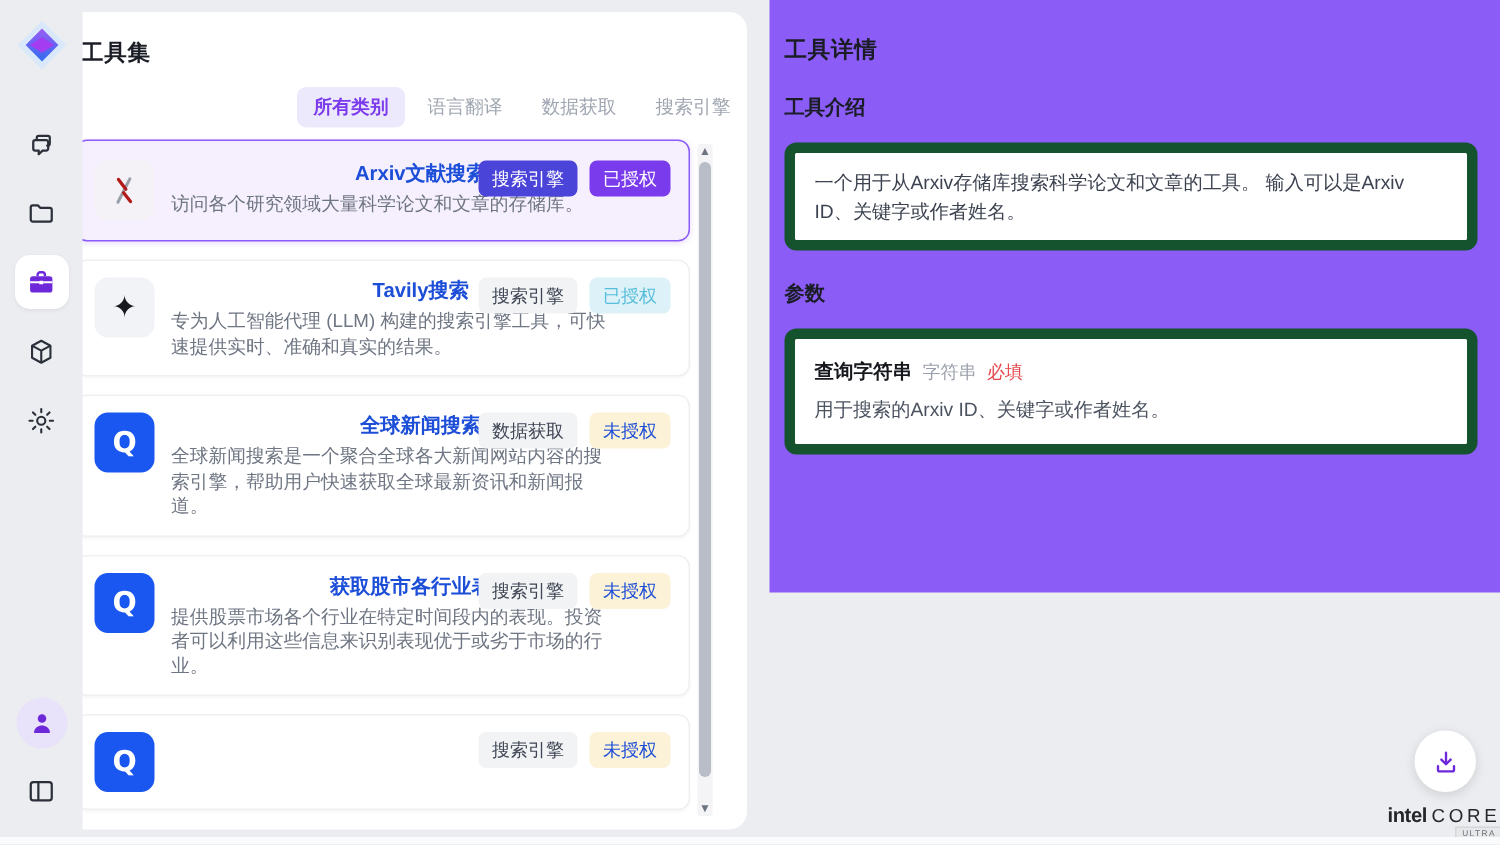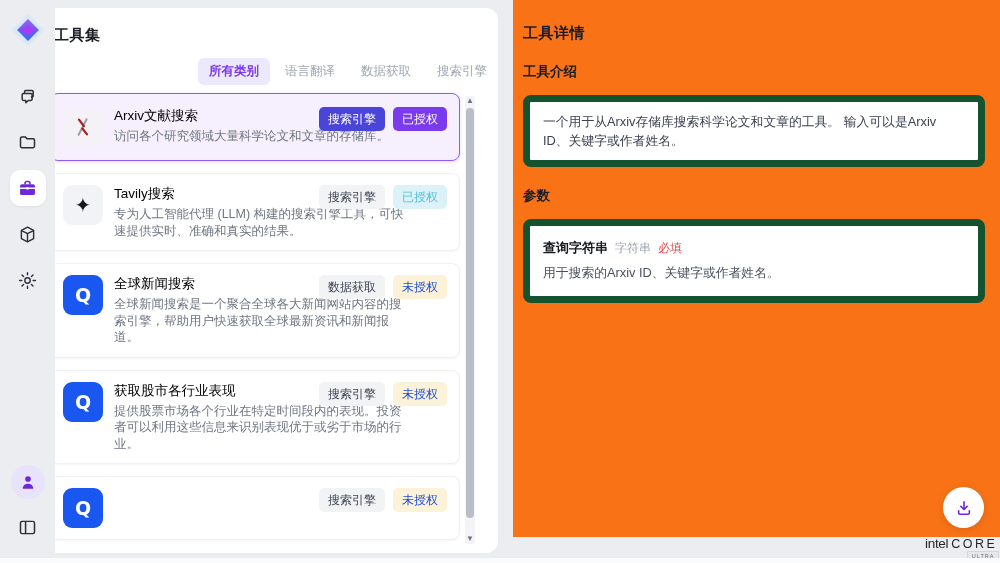--- a/index.html
+++ b/index.html
@@ -37,63 +37,63 @@
     box-shadow:0 1px 2px rgba(16,24,40,.04); }
   .tool-card.selected { background:#f6f0fe; border:1.5px solid #8b5cf6;
     box-shadow:0 1px 4px rgba(124,58,237,.18); padding:13px 12px; }
   .tool-icon { flex:0 0 40px; width:40px; height:40px; border-radius:9px; background:#f2f3f6;
     display:flex; align-items:center; justify-content:center; overflow:hidden; }
   .tool-icon.blue { background:#1a56f0; }
   .tool-icon svg { width:24px; height:24px; }
   .q-glyph { color:#fff; font-size:19px; font-weight:bold; font-family:"DejaVu Sans",sans-serif; }
   .sparkle-glyph { font-size:20px; color:#16181d; line-height:1; }
   .tool-body { flex:1; min-width:0; }
-  .tool-title { font-size:13.5px; font-weight:normal; color:#000000; line-height:17px; }
+  .tool-title { font-size:13.5px; font-weight:bold; color:#1d4ed8; line-height:17px;text-align:center; }
   .tool-desc { margin-top:4px; font-size:12.5px; line-height:16.5px; color:#6f7683; padding-right:36px; }
   .tool-badges { position:absolute; top:11px; right:12px; display:flex; gap:8px; }
   .selected .tool-badges { top:13px; }
   .badge { font-size:12px; line-height:1; padding:6px 9px; border-radius:5px; white-space:nowrap; }
   .badge.solid-indigo { background:#4b44d8; color:#ffffff; }
   .badge.solid-violet { background:#7a3bec; color:#ffffff; }
   .badge.gray  { background:#f2f3f5; color:#3f4654; }
   .badge.cyan  { background:#dcf2f8; color:#59bedb; }
   .badge.amber { background:#fcf2d7; color:#1d4ed8; }
 
   
   .scrollbar { position:absolute; top:4px; bottom:10px; right:23px; width:10px;
     background:#f4f4f6; border-radius:2px; }
   .sb-arrow { position:absolute; left:0; width:10px; height:10px; text-align:center;
     font-size:8px; line-height:10px; color:#6d7480; }
   .sb-up { top:0; } .sb-down { bottom:0; }
   .sb-thumb { position:absolute; left:1px; width:8px; top:12px; bottom:26px;
     background:#b9bdc7; border-radius:4px; }
 
   
-  .detail-panel { position:absolute; left:513px; top:0; width:487px; height:537px;
-    background:#f97316; padding:24px 15px 0 10px; }
+  .detail-panel { position:absolute; left:513px; top:0; width:487px; height:395px;
+    background:#8b5cf6; padding:24px 15px 0 10px; }
   .detail-title { font-size:15px; font-weight:bold; letter-spacing:.5px; }
   .section-title { font-size:13.5px; font-weight:bold; margin-top:20px; }
   .detail-card { background:#ffffff; border-radius:8px; border:7px solid #14532d;
     margin-top:14px; padding:10px 13px; }
   .intro-text { font-size:12.8px; color:#3c4250; line-height:1.5; }
   .param-card { padding:13px 13px 14px; }
   .param-head { display:flex; align-items:center; gap:7px; }
   .param-name { font-size:13px; font-weight:bold; color:#16181d; }
   .param-type { font-size:12px; color:#9aa0ab; }
   .param-required { font-size:12px; color:#e5484d; }
   .param-desc { margin-top:8px; font-size:12.8px; color:#4b5260; }
 
   
   .download-fab { position:absolute; left:943px; top:487px; width:41px; height:41px;
     border-radius:50%; background:#ffffff; box-shadow:0 2px 8px rgba(0,0,0,.13);
     display:flex; align-items:center; justify-content:center; cursor:pointer; z-index:8; }
   .download-fab svg { width:20px; height:20px; }
   .intel-logo { position:absolute; left:925px; top:536px; z-index:8; color:#24262b;
     display:flex; align-items:baseline; gap:3px; }
-  .intel-word { font-size:13.5px; font-weight:normal; letter-spacing:-.3px; }
+  .intel-word { font-size:13.5px; font-weight:bold; letter-spacing:-.3px; }
   .core-word { font-size:12.5px; letter-spacing:2.5px; font-weight:400; }
   .ultra-tag { position:absolute; right:-2px; top:15px; font-size:5.5px; letter-spacing:1px;
     color:#6b6f76; background:#e7e8ea; border:1px solid #d6d7da; padding:1px 4px; }
   .bottom-strip { position:absolute; left:0; bottom:0; width:1000px; height:5px;
     background:#fafbfc; z-index:9; }
 </style>
 </head>
 <body>
 
 <div class="sidebar">

